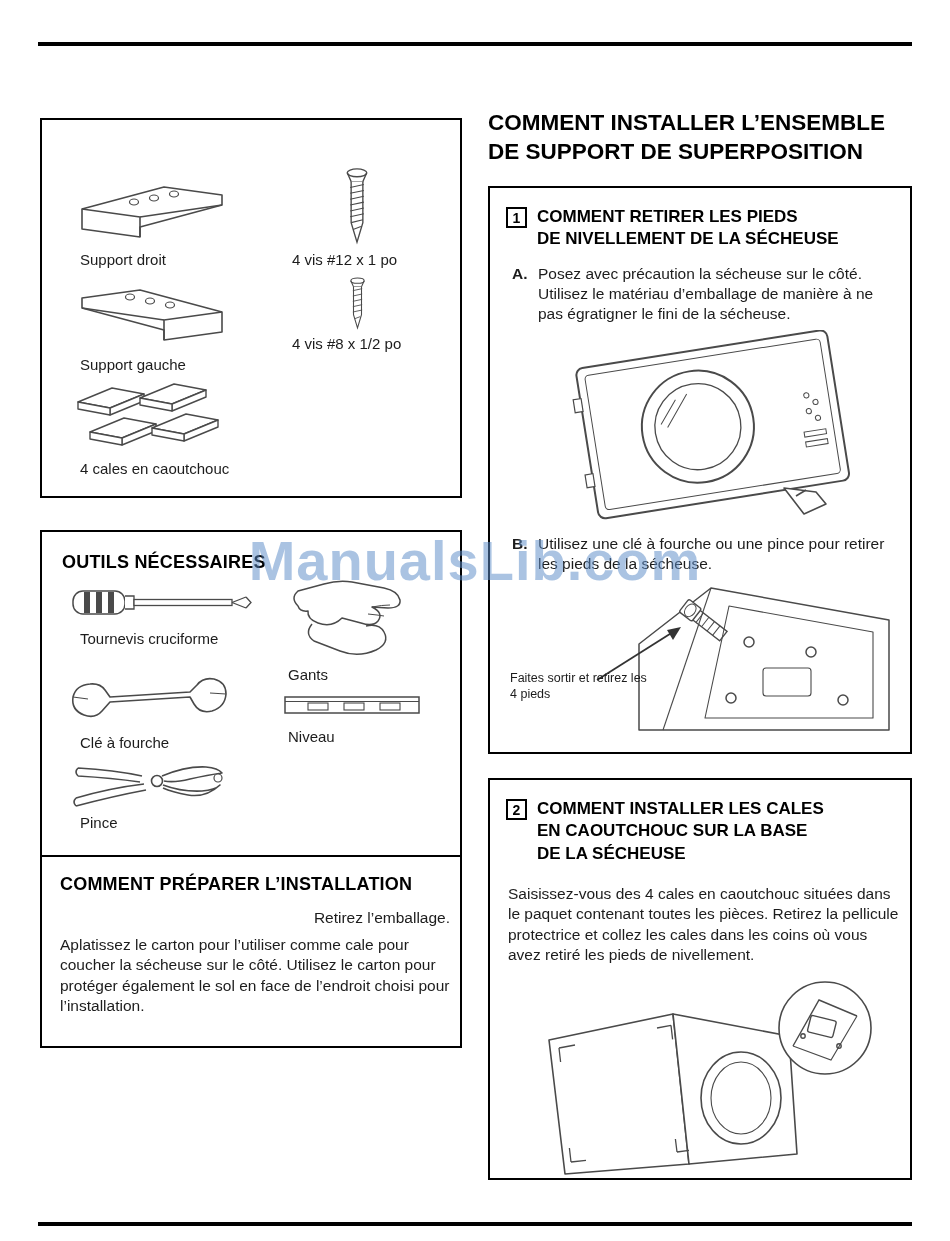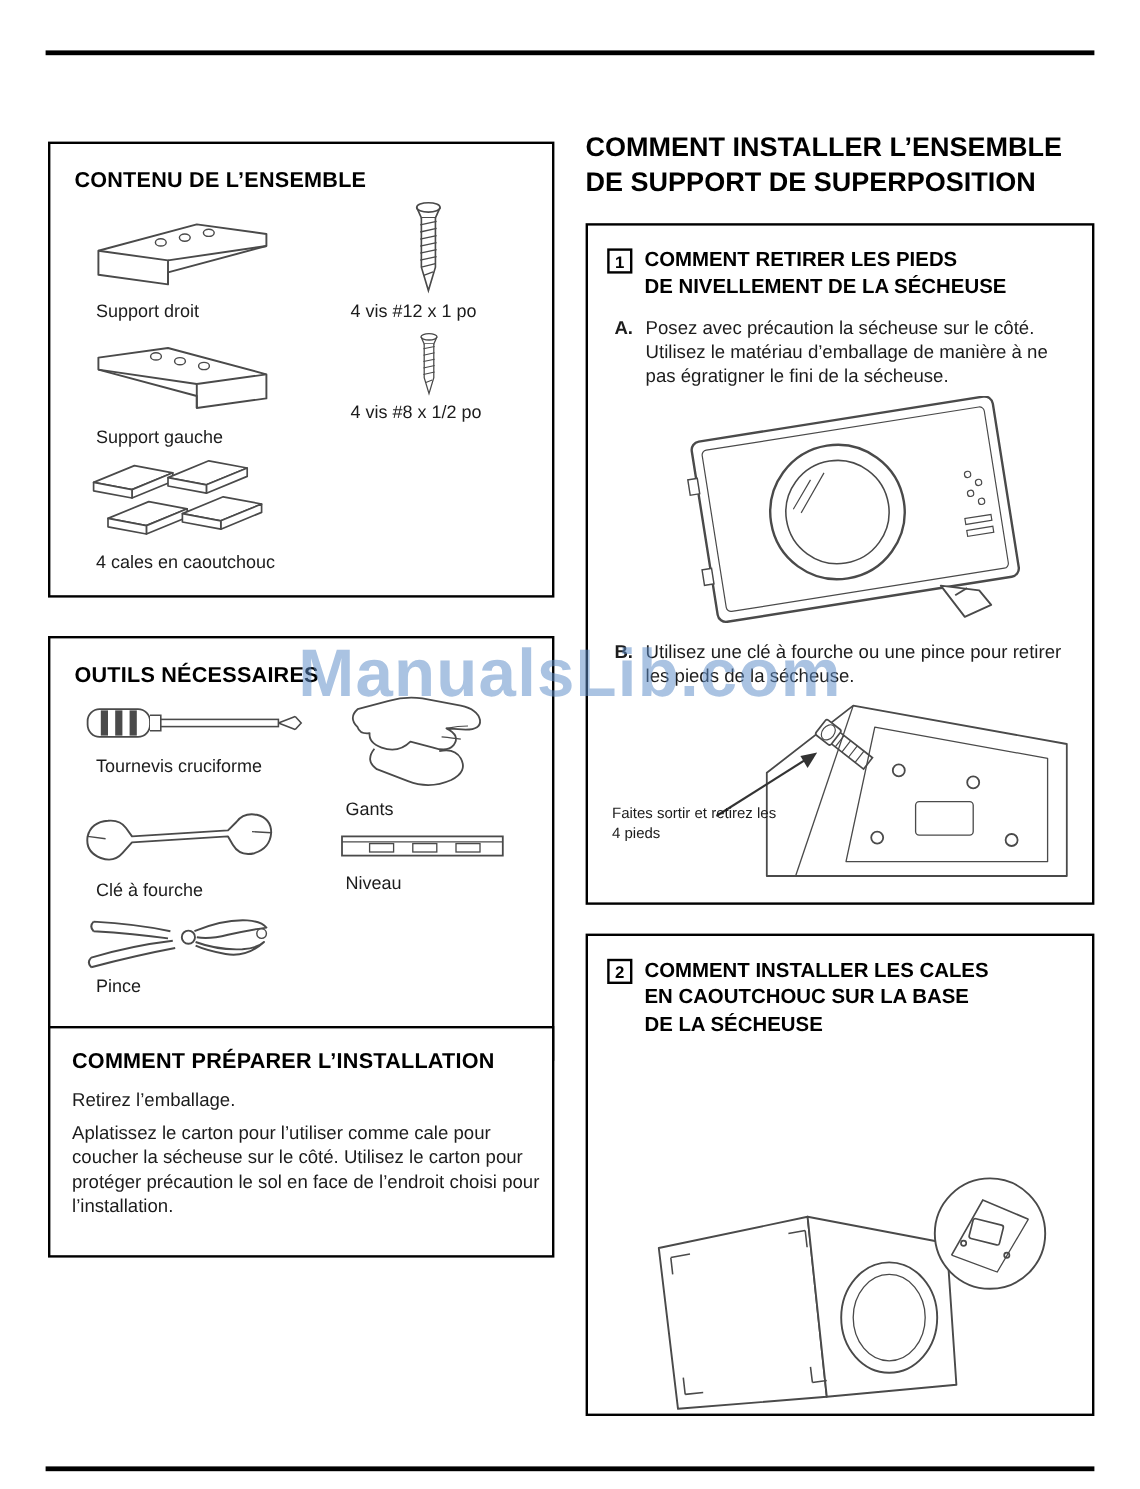--- a/index.html
+++ b/index.html
@@ -49,21 +49,20 @@
                color:rgba(92,140,200,0.52); pointer-events:none; z-index:20; }
 </style>
 </head>
 <body>
 
 <div class="page">
 
   <div class="header-rule"></div>
 
   <div class="box box-contents">
-    <div class="box-title" style="left:20px; top:20px;">CONTENU DE L’ENSEMBLE</div>
 
     <svg class="fig" style="left:30px; top:55px; width:160px; height:72px;" viewBox="0 0 160 72">
       <g fill="#fff" stroke="#4a4a4a" stroke-width="1.6" stroke-linejoin="round">
         <path d="M10,34 L92,12 L150,20 L150,30 L68,52 L68,62 L10,54 Z"></path>
         <path d="M10,34 L68,42 L68,62" fill="none"></path>
         <path d="M68,42 L150,30" fill="none"></path>
       </g>
       <g fill="#fff" stroke="#4a4a4a" stroke-width="1.2">
         <ellipse cx="62" cy="27" rx="4.5" ry="3"></ellipse>
         <ellipse cx="82" cy="23" rx="4.5" ry="3"></ellipse>
@@ -195,22 +194,22 @@
         <path d="M93,31 Q112,38 132,37 Q145,36 150,31 Q136,44 118,41 Q102,38 93,34" fill="#fff"></path>
         <circle cx="87" cy="27" r="5.5" fill="#fff"></circle>
         <circle cx="148" cy="24" r="4" fill="#fff" stroke-width="1.2"></circle>
       </g>
     </svg>
     <div class="label" style="left:38px; top:282px;">Pince</div>
   </div>
 
   <div class="box box-prepare">
     <div class="box-title" style="left:18px; top:17px;">COMMENT PRÉPARER L’INSTALLATION</div>
-    <div class="para" style="left:18px; top:51px; width:390px;">Retirez l’emballage.</div>
-    <div class="para" style="left:18px; top:78px; width:392px;">Aplatissez le carton pour l’utiliser comme cale pour coucher la sécheuse sur le côté. Utilisez le carton pour protéger précaution le sol en face de l’endroit choisi pour l’installation.</div>
+    <div class="para" style="left:18px; top:51px; width:390px;text-align:right;">Retirez l’emballage.</div>
+    <div class="para" style="left:18px; top:78px; width:392px;">Aplatissez le carton pour l’utiliser comme cale pour coucher la sécheuse sur le côté. Utilisez le carton pour protéger également le sol en face de l’endroit choisi pour l’installation.</div>
   </div>
 
   <div class="right-title">
     <span>COMMENT INSTALLER L’ENSEMBLE</span>
     <span>DE SUPPORT DE SUPERPOSITION</span>
   </div>
 
   <div class="box box-step1">
     <div class="step-header" style="left:16px; top:18px;">
       <div class="num-box">1</div>
@@ -281,20 +280,21 @@
   <div class="box box-step2">
     <div class="step-header" style="left:16px; top:18px;">
       <div class="num-box">2</div>
       <div class="step-title">
         <span>COMMENT INSTALLER LES CALES</span>
         <span>EN CAOUTCHOUC SUR LA BASE</span>
         <span>DE LA SÉCHEUSE</span>
       </div>
     </div>
 
+    <div class="para" style="left:18px; top:104px; width:392px;">Saisissez-vous des 4 cales en caoutchouc situées dans le paquet contenant toutes les pièces. Retirez la pellicule protectrice et collez les cales dans les coins où vous avez retiré les pieds de nivellement.</div>
 
     <svg class="fig" style="left:45px; top:196px; width:340px; height:200px;" viewBox="0 0 340 200">
       <g fill="#fff" stroke="#4a4a4a" stroke-width="1.6" stroke-linejoin="round">
         <path d="M14,64 L138,38 L154,188 L30,198 Z"></path>
         <path d="M138,38 L254,60 L262,178 L154,188 Z"></path>
         <ellipse cx="206" cy="122" rx="40" ry="46"></ellipse>
         <ellipse cx="206" cy="122" rx="30" ry="36" stroke-width="1.1"></ellipse>
       </g>
       <g fill="none" stroke="#4a4a4a" stroke-width="1.3">
         <path d="M24,72 l16,-3 M24,72 l1.6,14"></path>

